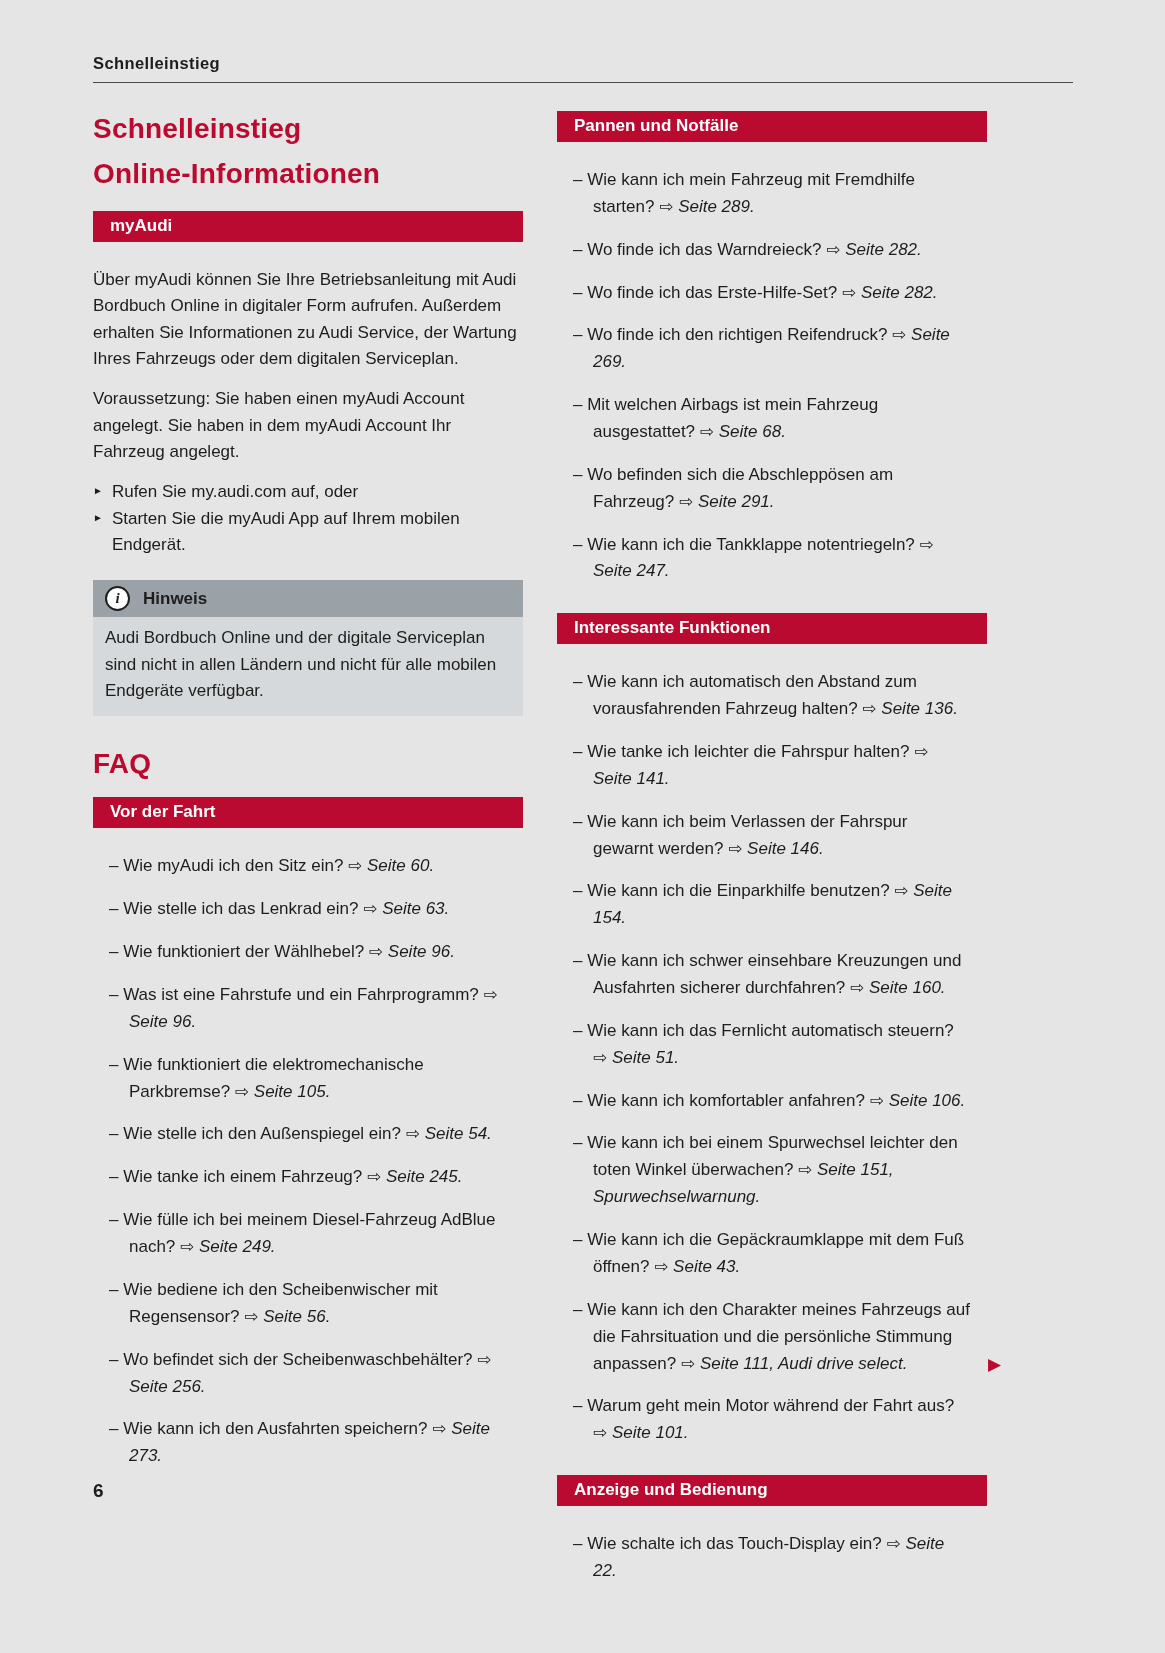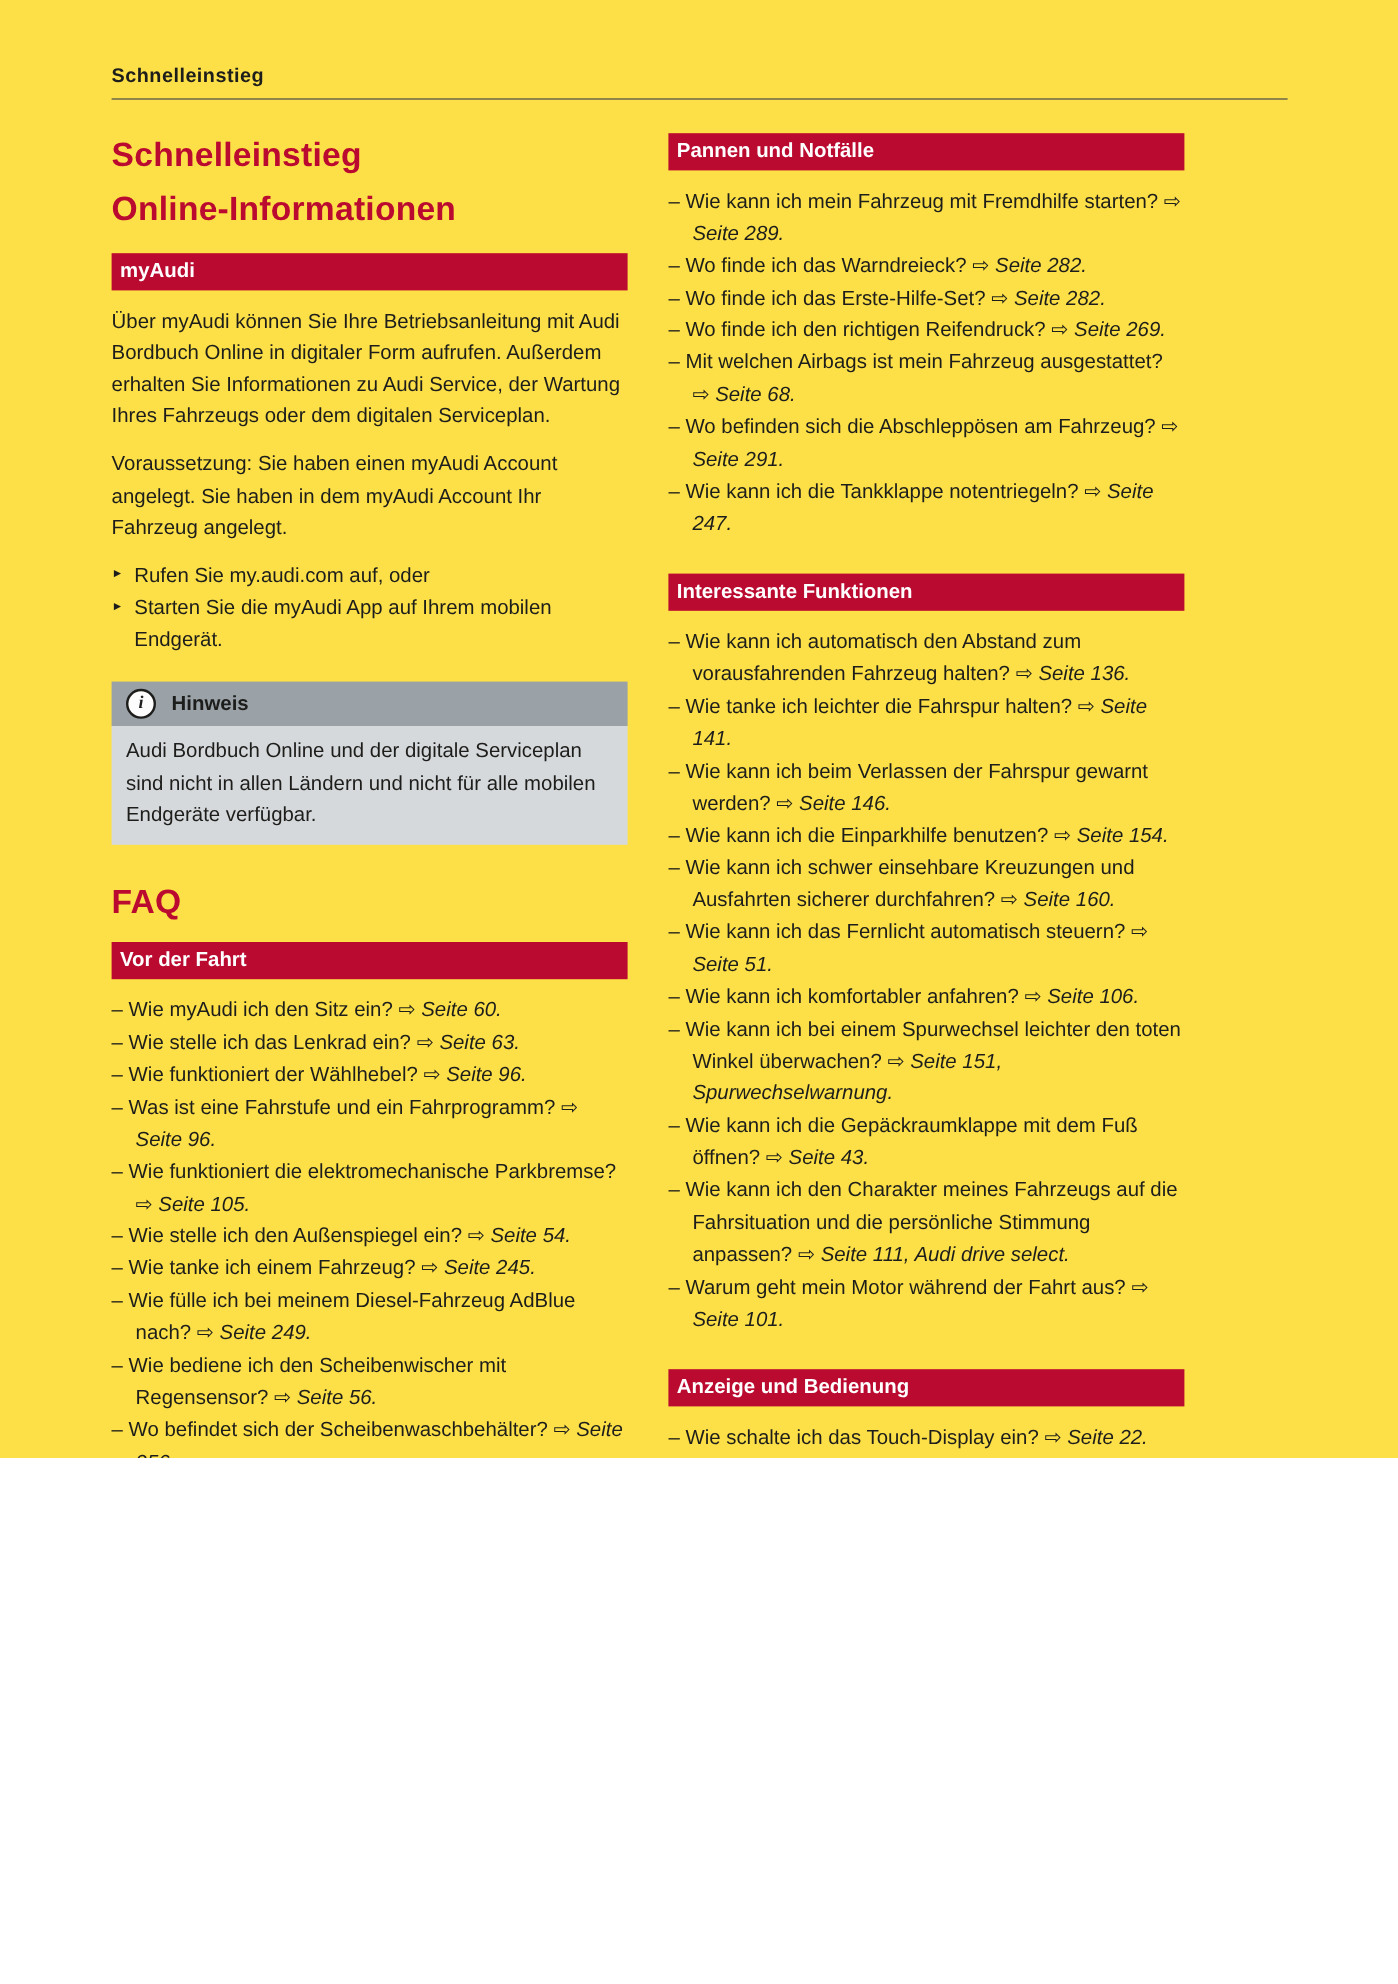--- a/index.html
+++ b/index.html
@@ -5,24 +5,24 @@
   html, body { margin: 0; padding: 0; background: #ffffff; }
   body {
     font-family: "Liberation Sans", "DejaVu Sans", sans-serif;
     color: var(--text, #1d1d1b);
     -webkit-hyphens: auto;
     hyphens: auto;
   }
   .page {
     position: relative;
     width: 1165px;
-    height: 1215px;
+    height: 1653px;
     box-sizing: border-box;
     padding: 54px 92px 0 93px;
-    background: #fde047;
+    background: #e5e5e5;
     overflow: hidden;
   }
   .running-header {
     font-size: 16.5px;
     font-weight: bold;
     letter-spacing: 0.4px;
     margin: 0 0 9px 0;
   }
   .rule {
     border: 0;
@@ -41,22 +41,22 @@
     letter-spacing: 0.2px;
   }
   h1.title.second { margin: 0 0 20px 0; }
   h1.faq-title { margin: 8px 0 16px 0; }
 
   .section-bar {
     background: var(--accent, #bb0a30);
     color: #ffffff;
     font-size: 17px;
     font-weight: bold;
-    padding: 5px 11px 6px 7px;
-    margin: 0 0 13px 0;
+    padding: 5px 11px 6px 17px;
+    margin: 0 0 25px 0;
   }
 
   p.body-text {
     font-size: 17px;
     line-height: 1.55;
     margin: 0 0 14px 0;
   }
 
   ul.tri-list {
     list-style: none;
@@ -108,21 +108,21 @@
   ul.dash-list {
     list-style: none;
     margin: 0 0 28px 0;
     padding: 0;
     font-size: 17px;
     line-height: 1.58;
   }
   ul.dash-list li {
     padding-left: 20px;
     text-indent: -20px;
-    margin: 0;
+    margin: 16px;
   }
   .ref { font-style: italic; }
   .ref-arrow { font-style: normal; }
 
   .cont-arrow {
     position: absolute;
     left: 988px;
     top: 1356px;
     font-size: 17px;
     color: var(--accent, #bb0a30);

